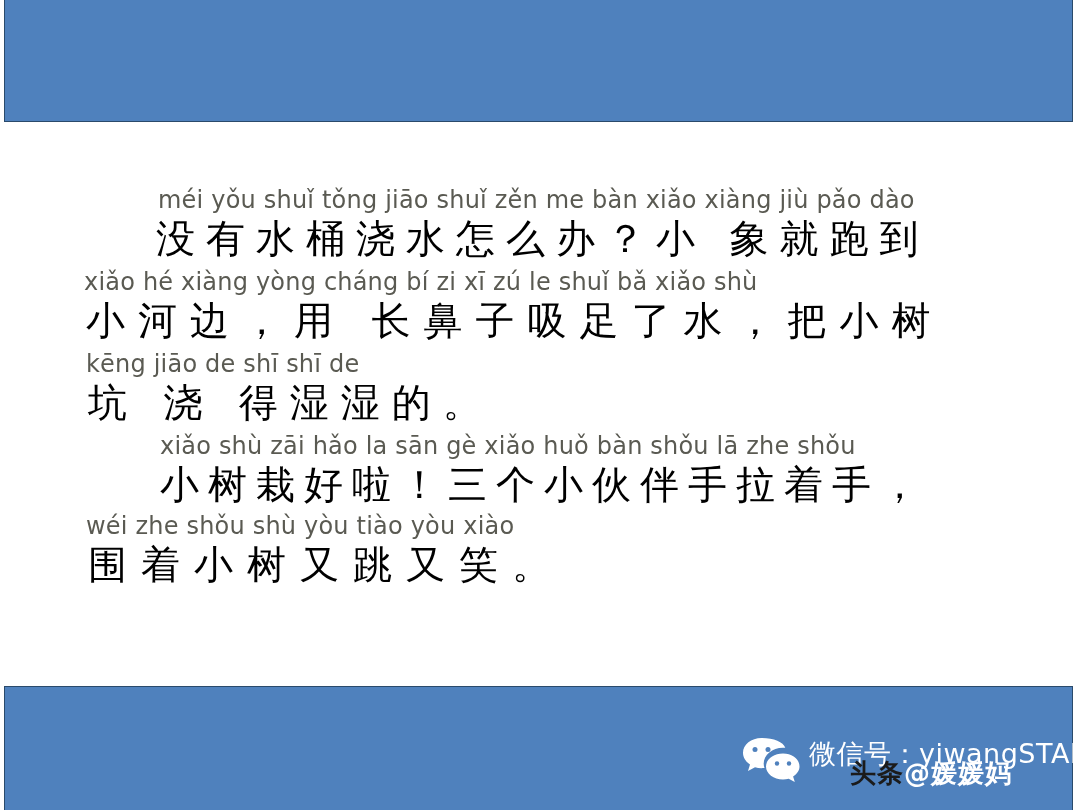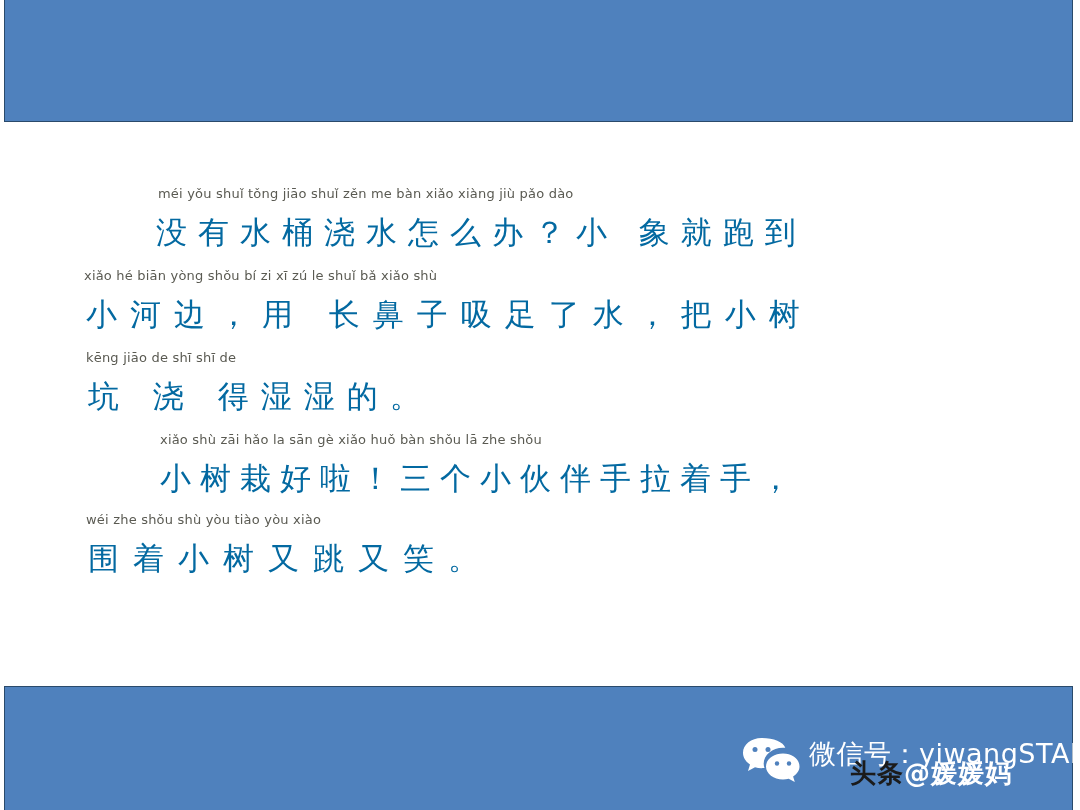--- a/index.html
+++ b/index.html
@@ -62,34 +62,34 @@
   .line {
     position: relative;
     height: 80px;
   }
 
   .pinyin {
     position: absolute;
     top: 0;
     white-space: nowrap;
     font-family: "DejaVu Sans", sans-serif;
-    font-size: 13px;
+    font-size: 24px;
     font-weight: 400;
     color: #5a5a52;
     letter-spacing: 0.2px;
   }
 
   .hanzi {
     position: absolute;
     top: 26px;
     white-space: nowrap;
     font-family: "DejaVu Serif", serif;
-    font-size: 31px;
+    font-size: 39px;
     font-weight: 400;
-    color: #0369a1;
+    color: #000000;
     letter-spacing: 0.5px;
   }
 
   
   .l1 .pinyin { left: 158px; }
   .l1 .hanzi  { left: 156px; letter-spacing: 11px; }
 
   .l2 .pinyin { left: 84px; }
   .l2 .hanzi  { left: 86px; letter-spacing: 13px; }
 
@@ -158,21 +158,21 @@
 
     <div class="para" id="line-1">
       <div class="line l1">
         <span class="pinyin">méi yǒu shuǐ tǒng jiāo shuǐ zěn me bàn    xiǎo xiàng jiù pǎo dào</span>
         <span class="hanzi">没有水桶浇水怎么办？小 象就跑到</span>
       </div>
     </div>
 
     <div class="para" id="line-2">
       <div class="line l2">
-        <span class="pinyin">xiǎo hé biān    yòng  shǒu bí  zi  xī  zú  le shuǐ    bǎ  xiǎo  shù</span>
+        <span class="pinyin">xiǎo hé xiàng    yòng  cháng bí  zi  xī  zú  le shuǐ    bǎ  xiǎo  shù</span>
         <span class="hanzi">小河边，用 长鼻子吸足了水，把小树</span>
       </div>
     </div>
 
     <div class="para" id="line-3">
       <div class="line l3">
         <span class="pinyin">kēng  jiāo  de shī shī de</span>
         <span class="hanzi">坑 浇 得湿湿的。</span>
       </div>
     </div>

